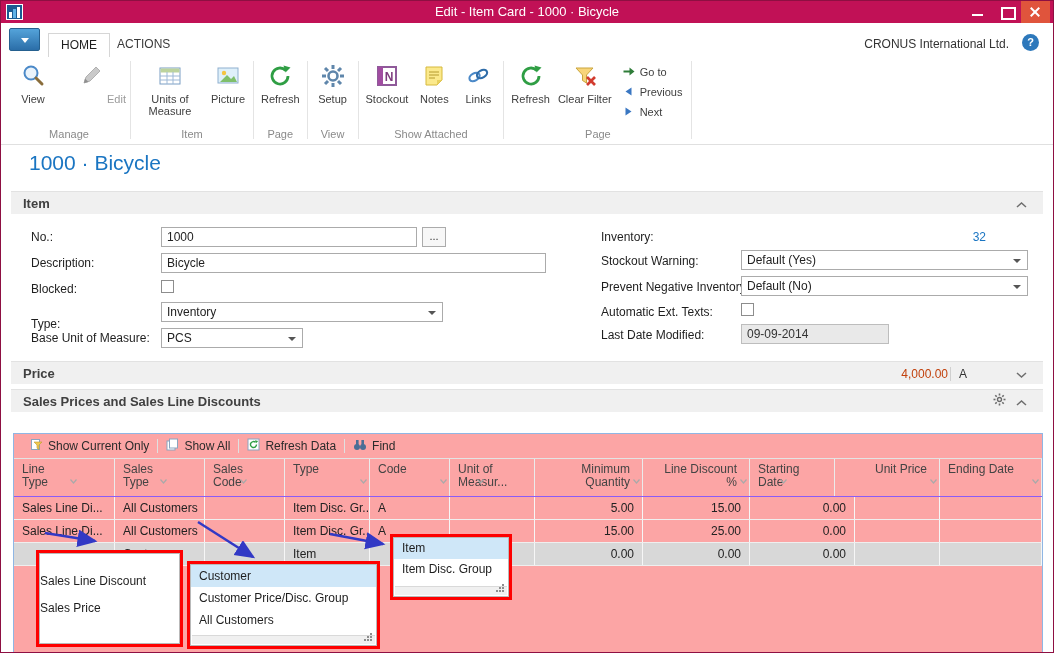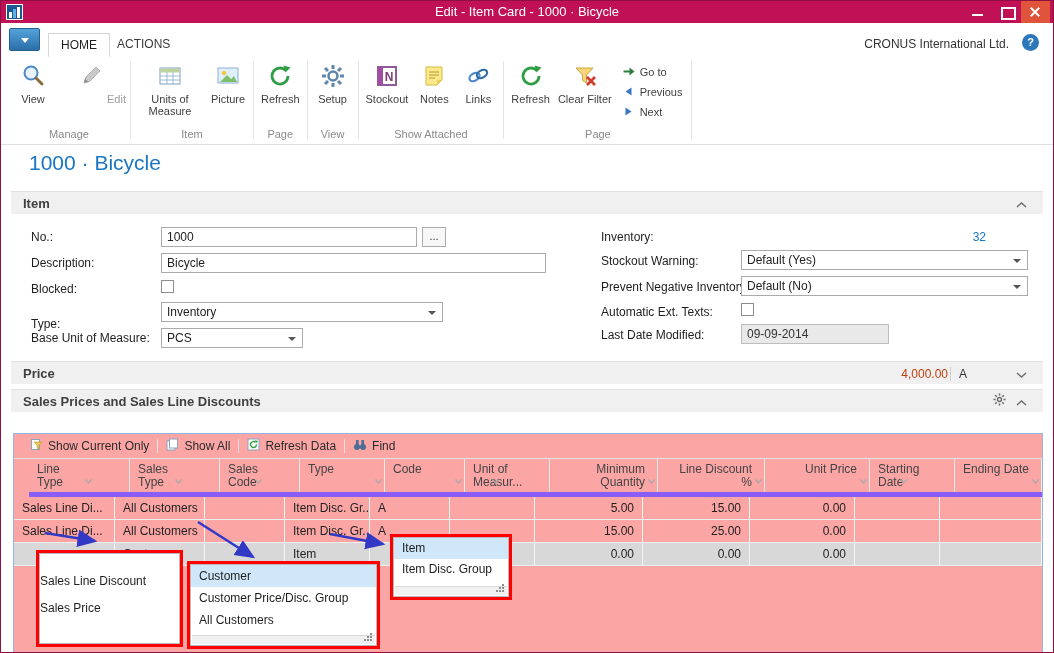--- a/index.html
+++ b/index.html
@@ -58,21 +58,21 @@
   .combo { position: absolute; height: 20px; border: 1px solid #ababab; background: #fff; font-size: 12px; padding: 2px 20px 2px 5px; overflow: hidden; white-space: nowrap; }
   .combo::after { content: ""; position: absolute; right: 6px; top: 8px; border: 4px solid transparent; border-top: 4px solid #555; }
   .cb { position: absolute; width: 13px; height: 13px; border: 1px solid #8d8d8d; background: #fff; }
   .ro { position: absolute; height: 20px; border: 1px solid #bdbdbd; background: #e9e9e9; font-size: 12px; padding: 2px 5px; color: #333; }
   .linkval { position: absolute; font-size: 12px; color: #1a75c2; text-align: right; }
   
   .salesbox { position: absolute; left: 12px; top: 432px; width: 1030px; height: 234px; border: 1px solid #8fb6e4; background: #fca5a5; }
   .stoolbar { height: 25px; border-bottom: 1px solid #e3e3e3; display: flex; align-items: center; padding-left: 8px; font-size: 12px; color: #2b2b2b; }
   .titem { display: flex; align-items: center; gap: 5px; padding: 0 8px; height: 100%; }
   .tsep { width: 1px; height: 14px; background: #e0e0e0; }
-  .ghead { display: flex; height: 38px; border-bottom: 5px solid #8b5cf6; margin-left: 15px; }
+  .ghead { display: flex; height: 38px; border-bottom: 1px solid #8b5cf6; }
   .gh { position: relative; padding: 4px 8px 0; font-size: 12px; color: #444; border-right: 1px solid #ebebeb; }
   .gh span { display: block; line-height: 13px; }
   .gh .colchev { position: absolute; right: 2px; top: 15px; }
   .gh.num span { margin-left: auto; text-align: right; }
   .gh.num { padding-right: 12px; }
   .c0 { width: 101px; } .c1 { width: 90px; } .c2 { width: 80px; } .c3 { width: 85px; }
   .c4 { width: 80px; } .c5 { width: 85px; } .c6 { width: 108px; } .c7 { width: 107px; }
   .c8 { width: 105px; } .c9 { width: 85px; } .c10 { flex: 1; }
   .w42 span { width: 42px; } .w55 span { width: 55px; } .w62 span { width: 62px; } .w52 span { width: 52px; }
   .grow { display: flex; height: 23px; border-bottom: 1px solid #efefef; align-items: center; }
@@ -467,28 +467,28 @@
           <span class="colchev"><svg width="7" height="5">
               <polyline points="0.5,0.5 3.5,4 6.5,0.5" fill="none" stroke="#a9a9a9" stroke-width="1.2"></polyline>
             </svg></span>
         </div>
       <div class="gh c7 num">
           <span>Line Discount %</span>
           <span class="colchev"><svg width="7" height="5">
               <polyline points="0.5,0.5 3.5,4 6.5,0.5" fill="none" stroke="#a9a9a9" stroke-width="1.2"></polyline>
             </svg></span>
         </div>
+      <div class="gh c9 w52">
+          <span>Starting Date</span>
+          <span class="colchev"><svg width="7" height="5">
+              <polyline points="0.5,0.5 3.5,4 6.5,0.5" fill="none" stroke="#a9a9a9" stroke-width="1.2"></polyline>
+            </svg></span>
+        </div>
       <div class="gh c8 num">
           <span>Unit Price</span>
-          <span class="colchev"><svg width="7" height="5">
-              <polyline points="0.5,0.5 3.5,4 6.5,0.5" fill="none" stroke="#a9a9a9" stroke-width="1.2"></polyline>
-            </svg></span>
-        </div>
-      <div class="gh c9 w52">
-          <span>Starting Date</span>
           <span class="colchev"><svg width="7" height="5">
               <polyline points="0.5,0.5 3.5,4 6.5,0.5" fill="none" stroke="#a9a9a9" stroke-width="1.2"></polyline>
             </svg></span>
         </div>
       <div class="gh c10">
           <span>Ending Date</span>
           <span class="colchev"><svg width="7" height="5">
               <polyline points="0.5,0.5 3.5,4 6.5,0.5" fill="none" stroke="#a9a9a9" stroke-width="1.2"></polyline>
             </svg></span>
         </div>

